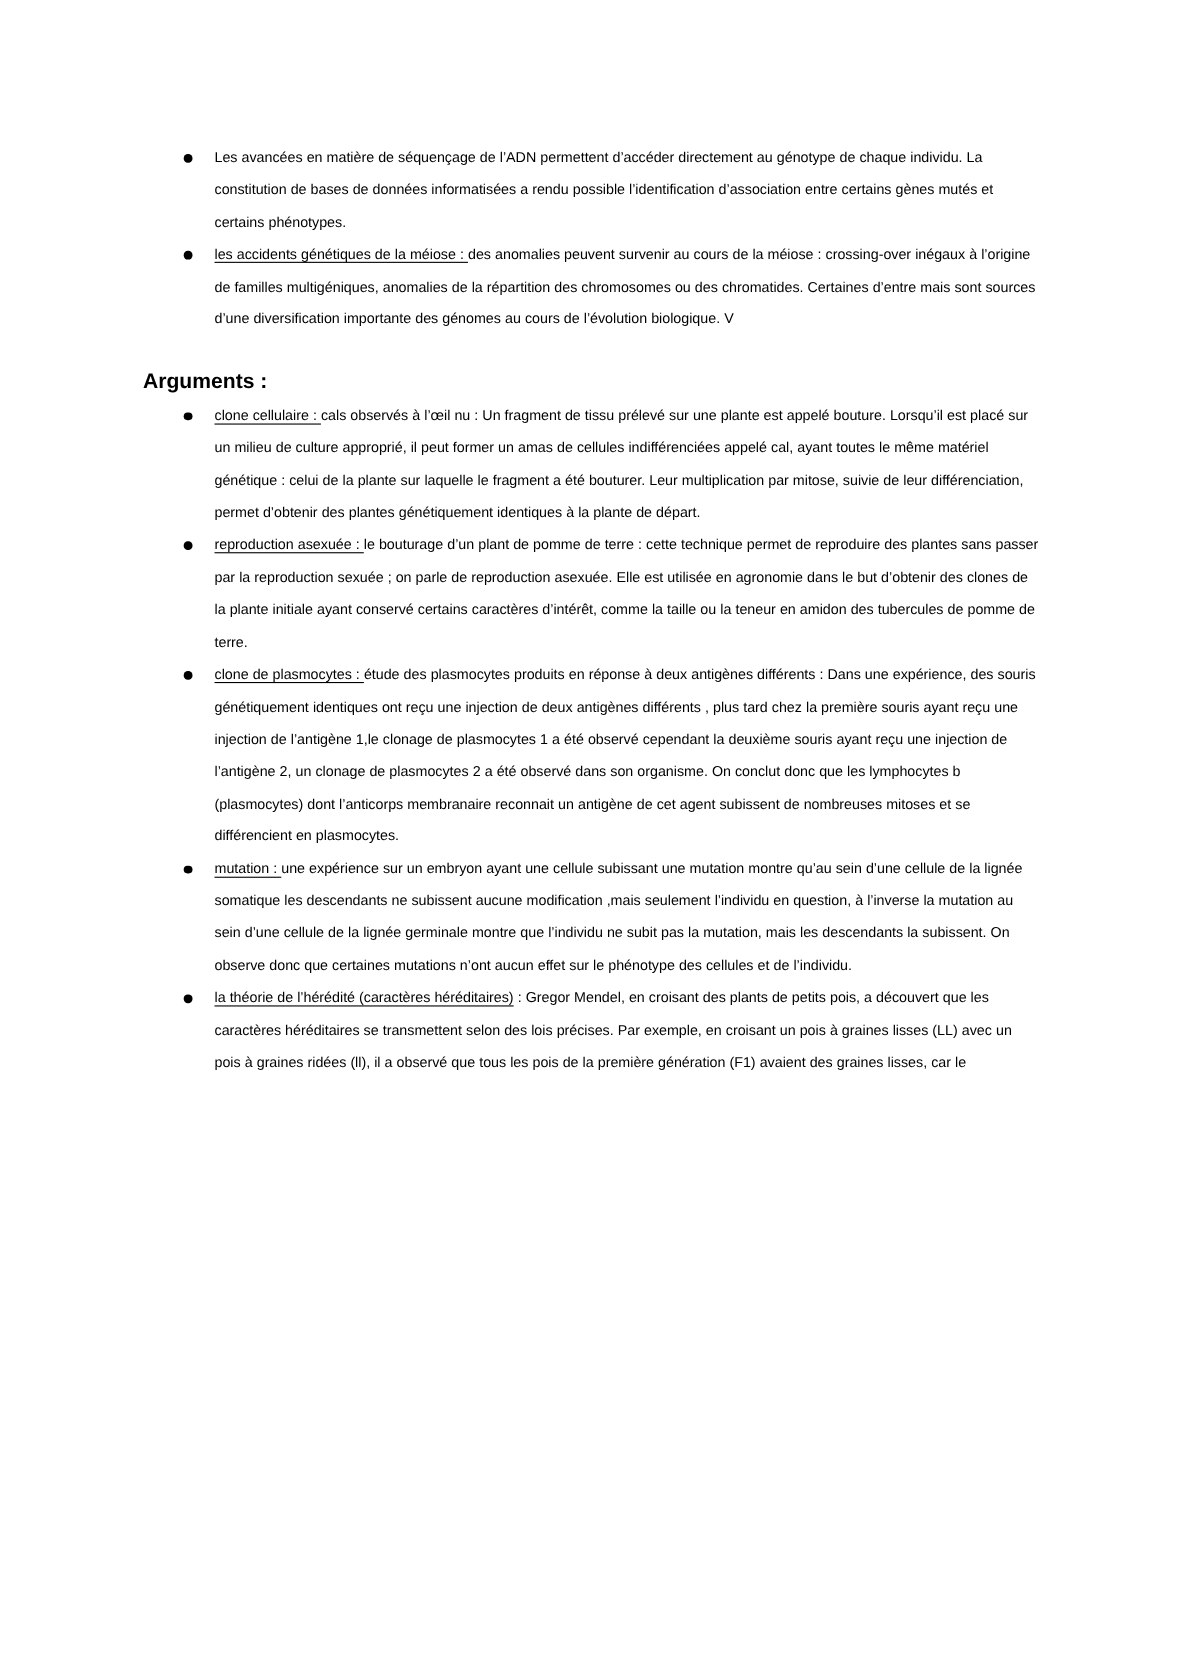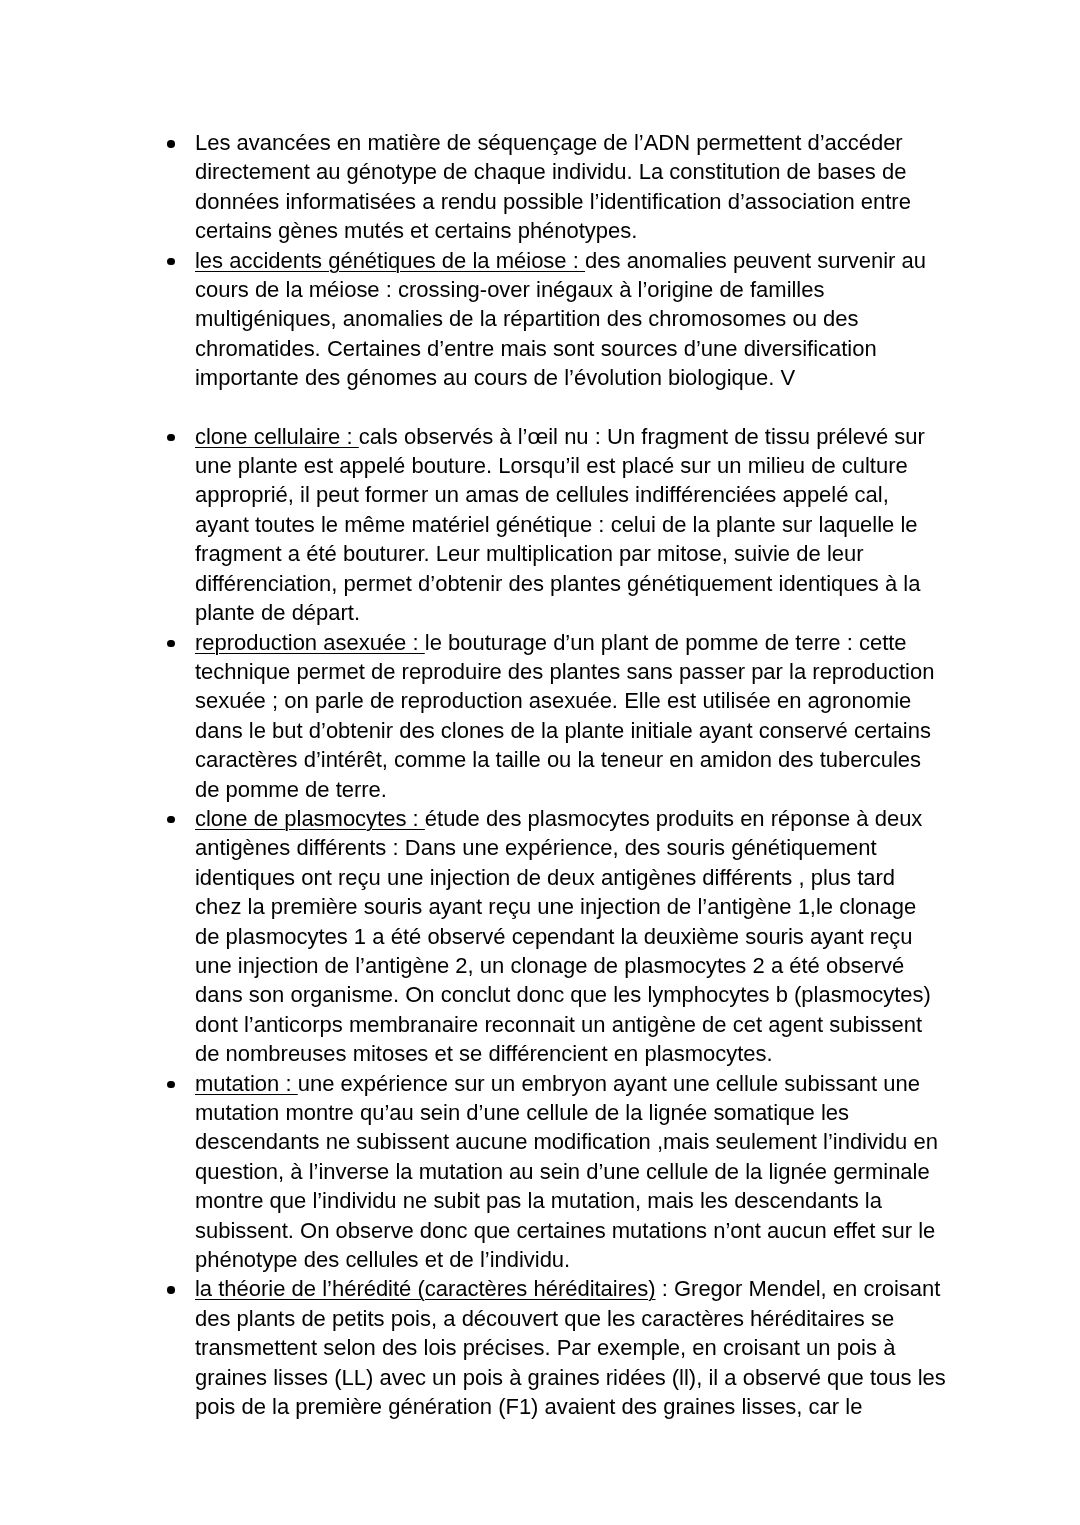--- a/index.html
+++ b/index.html
@@ -26,21 +26,21 @@
   
   .bullet-list {
     list-style: none;
     margin: 0;
     padding: 0;
   }
 
   .bullet-item {
     position: relative;
     padding-left: 65px;
-    font-size: 22px;
+    font-size: 13px;
     line-height: 29.4px;
     letter-spacing: -0.02px;
     text-align: left;
     word-spacing: 0.1px;
   }
 
   .bullet-item::before {
     content: "";
     position: absolute;
     left: 37px;
@@ -81,20 +81,21 @@
     <li class="bullet-item">
       <span class="term"></span><span>Les avancées en matière de séquençage de l’ADN permettent d’accéder directement au génotype de chaque individu. La constitution de bases de données informatisées a rendu possible l’identification d’association entre certains gènes mutés et certains phénotypes.</span>
     </li>
     <li class="bullet-item">
       <span class="term">les accidents génétiques de la méiose : </span><span>des anomalies peuvent survenir au cours de la méiose : crossing-over inégaux à l’origine de familles multigéniques, anomalies de la répartition des chromosomes ou des chromatides. Certaines d’entre mais sont sources d’une diversification importante des génomes au cours de l’évolution biologique. V</span>
     </li>
   </ul>
 
   <div class="gap-before-heading"></div>
 
+  <p class="section-heading">Arguments :</p>
 
   <ul class="bullet-list">
     <li class="bullet-item">
       <span class="term">clone cellulaire : </span><span>cals observés à l’œil nu : Un fragment de tissu prélevé sur une plante est appelé bouture. Lorsqu’il est placé sur un milieu de culture approprié, il peut former un amas de cellules indifférenciées appelé cal, ayant toutes le même matériel génétique : celui de la plante sur laquelle le fragment a été bouturer. Leur multiplication par mitose, suivie de leur différenciation, permet d’obtenir des plantes génétiquement identiques à la plante de départ.</span>
     </li>
     <li class="bullet-item">
       <span class="term">reproduction asexuée : </span><span>le bouturage d’un plant de pomme de terre : cette technique permet de reproduire des plantes sans passer par la reproduction sexuée ; on parle de reproduction asexuée. Elle est utilisée en agronomie dans le but d’obtenir des clones de la plante initiale ayant  conservé certains caractères d’intérêt, comme la taille ou la teneur en amidon des tubercules de pomme de terre.</span>
     </li>
     <li class="bullet-item">
       <span class="term">clone de plasmocytes : </span><span>étude des plasmocytes produits en réponse à deux antigènes différents : Dans une expérience, des souris génétiquement identiques ont reçu une injection de deux antigènes différents  , plus tard chez la première souris ayant  reçu une injection de l’antigène 1,le clonage de plasmocytes 1 a été observé cependant la deuxième souris ayant  reçu une injection de l’antigène 2, un clonage de plasmocytes 2 a été observé dans son organisme.   On conclut donc que les lymphocytes b (plasmocytes) dont l’anticorps membranaire reconnait un antigène de cet agent subissent de nombreuses mitoses et se différencient en plasmocytes.</span>

